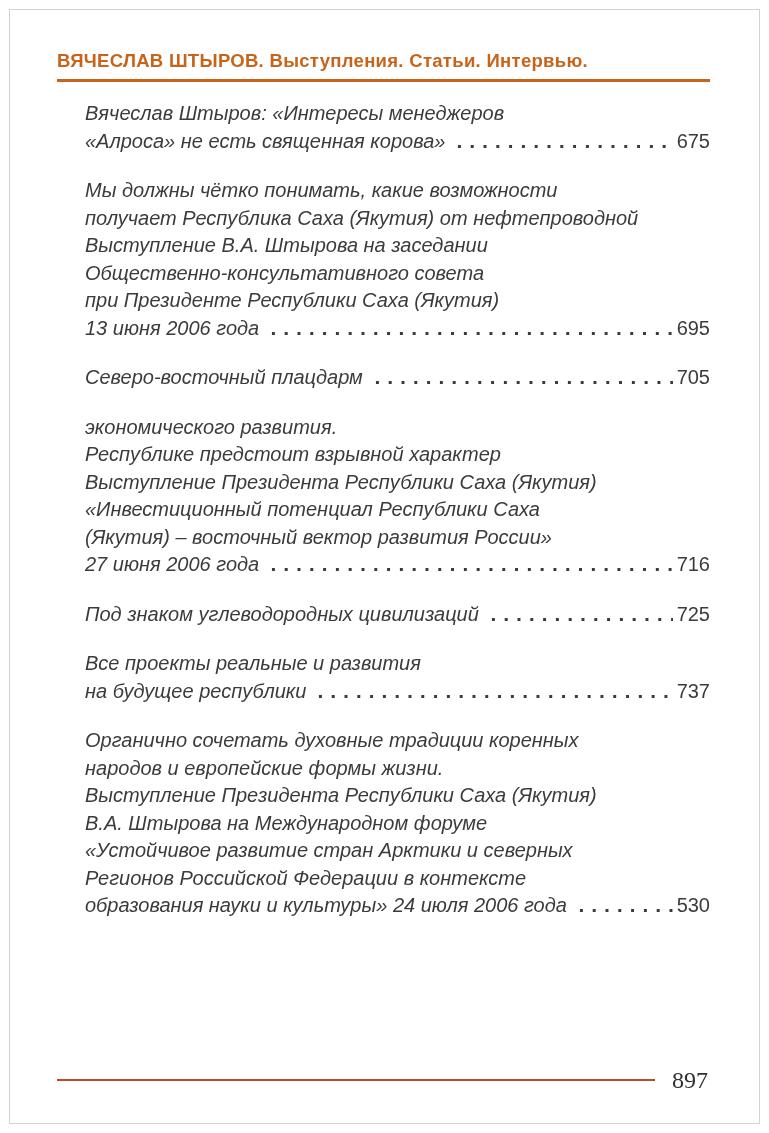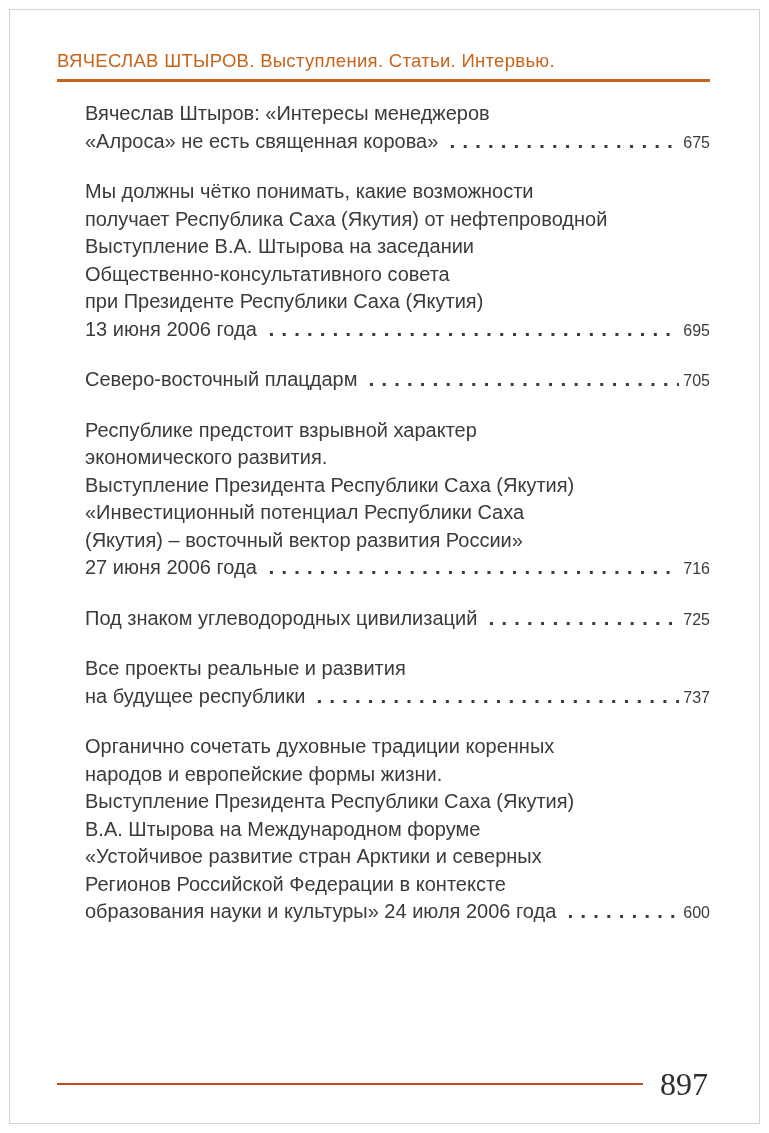--- a/index.html
+++ b/index.html
@@ -21,21 +21,21 @@
   }
   
   .header {
     position: absolute;
     top: 50px;
     left: 57px;
     right: 59px;
   }
   .header-title {
     color: #c8641a;
-    font-weight: normal;
+    font-weight: bold;
     font-size: 18.5px;
     letter-spacing: 0.3px;
     white-space: nowrap;
   }
   .header-rule {
     margin-top: 7px;
     height: 2.5px;
     background: #c8641a;
   }
   
@@ -45,55 +45,55 @@
     left: 85px;
     right: 59px;
   }
   .toc-entry + .toc-entry { margin-top: 22px; }
   .toc-line {
     display: flex;
     align-items: baseline;
     line-height: 27.5px;
     font-size: 20px;
   }
-  .toc-text { white-space: nowrap; }
+  .toc-text { white-space: nowrap; font-style: italic; }
   .toc-text.italic { }
   .dot-leader {
     flex: 1 1 auto;
     height: 5px;
     margin: 0 4px 0 8px;
     background-image: radial-gradient(circle, #3a3a3a 1.6px, rgba(0,0,0,0) 1.9px);
     background-size: 12.8px 5px;
     background-position: left 0 top 1px;
     background-repeat: repeat-x;
     min-width: 14px;
   }
   .toc-page {
-    font-size: 16px;
+    font-size: 20px;
     color: #3b3b3b;
     white-space: nowrap;
   }
   
   .footer {
     position: absolute;
     left: 57px;
     right: 61px;
     top: 1068px;
     display: flex;
     align-items: center;
   }
   .footer-rule {
     flex: 1 1 auto;
     height: 1.8px;
     background: #bf4b26;
     margin-right: 17px;
   }
   .footer-page {
     font-family: "Liberation Serif", serif;
-    font-size: 32px;
+    font-size: 24px;
     color: #2f2f2f;
     line-height: 1;
   }
 </style>
 </head>
 <body>
 
 <div class="page">
   <div class="frame"></div>
 
@@ -137,26 +137,26 @@
       </div>
       <div class="toc-entry">
         <div class="toc-line">
           <span class="toc-text">Северо-восточный плацдарм</span>
           <span class="dot-leader"></span>
           <span class="toc-page">705</span>
         </div>
       </div>
       <div class="toc-entry">
         <div class="toc-line">
+          <span class="toc-text">экономического развития.</span>
+        </div>
+        <div class="toc-line">
           <span class="toc-text">Республике предстоит взрывной характер</span>
         </div>
         <div class="toc-line">
-          <span class="toc-text">экономического развития.</span>
-        </div>
-        <div class="toc-line">
           <span class="toc-text italic">Выступление Президента Республики Саха (Якутия)</span>
         </div>
         <div class="toc-line">
           <span class="toc-text italic">«Инвестиционный потенциал Республики Саха</span>
         </div>
         <div class="toc-line">
           <span class="toc-text italic">(Якутия) – восточный вектор развития России»</span>
         </div>
         <div class="toc-line">
           <span class="toc-text italic">27 июня 2006 года</span>
@@ -196,21 +196,21 @@
         </div>
         <div class="toc-line">
           <span class="toc-text italic">«Устойчивое развитие стран Арктики и северных</span>
         </div>
         <div class="toc-line">
           <span class="toc-text italic">Регионов Российской Федерации в контексте</span>
         </div>
         <div class="toc-line">
           <span class="toc-text italic">образования науки и культуры» 24 июля 2006 года</span>
           <span class="dot-leader"></span>
-          <span class="toc-page">600</span>
+          <span class="toc-page">530</span>
         </div>
       </div>
     </div>
 
   <div class="footer">
     <div class="footer-rule"></div>
     <div class="footer-page">897</div>
   </div>
 </div>
 

